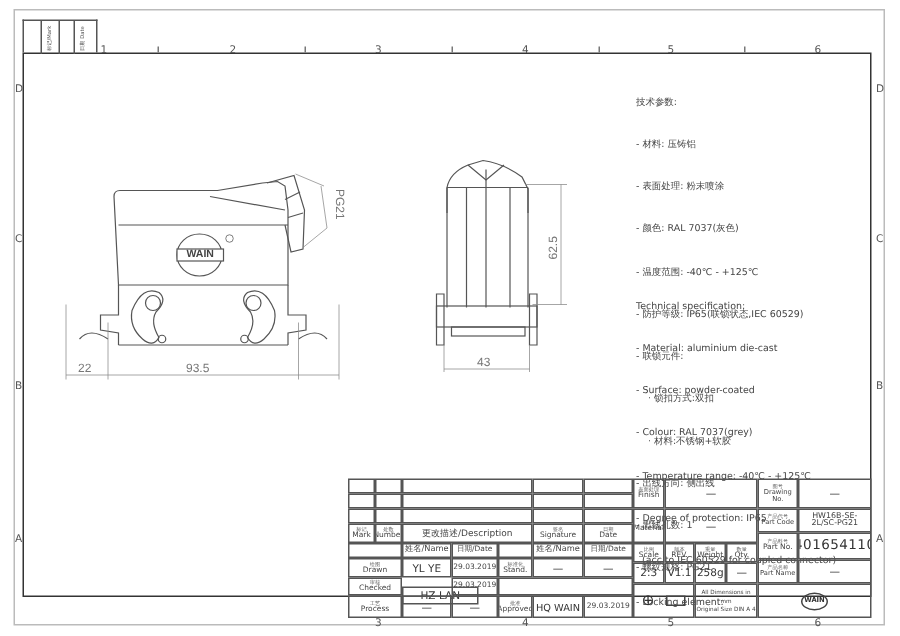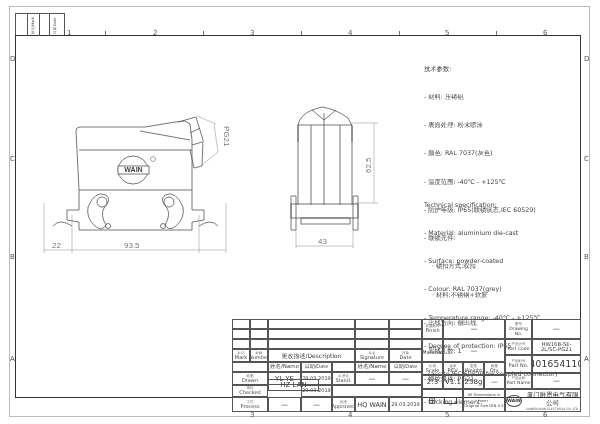--- a/index.html
+++ b/index.html
@@ -242,21 +242,21 @@
       <span class="val">—</span>
     </div>
   <div class="cell" style="left:157px;top:53px;width:33px;height:13px;">
       <span class="val">—</span>
     </div>
 
   <div class="cell" style="left:0;top:66px;width:36px;height:12px;">
       <span class="cn">审核</span>
       <span class="en">Checked</span>
     </div>
-  <div class="cell" style="left:36px;top:60px;width:51px;height:12px;">
+  <div class="cell" style="left:36px;top:72px;width:51px;height:12px;">
       <span class="val">HZ LAN</span>
     </div>
   <div class="cell" style="left:69px;top:66px;width:31px;height:12px;">
       <span class="en">29.03.2019</span>
     </div>
   <div class="cell" style="left:100px;top:66px;width:90px;height:12px;"></div>
 
   <div class="cell" style="left:0;top:78px;width:36px;height:15px;">
       <span class="cn">工艺</span>
       <span class="en">Process</span>
@@ -356,18 +356,14 @@
     </div>
   <div class="cell" style="left:273px;top:54px;width:27px;height:16px;">
       <span class="cn">产品名称</span>
       <span class="en" style="font-size:4.5px;">Part Name</span>
     </div>
   <div class="cell" style="left:300px;top:54px;width:49px;height:16px;">
       <span class="val">—</span>
     </div>
   <div class="cell" style="left:273px;top:70px;width:76px;height:23px;flex-direction:row;gap:4px;">
     <span style="display:inline-flex;align-items:center;justify-content:center;width:18px;height:12px;border:1px solid #444;border-radius:50%;font-size:4.5px;font-weight:bold;color:#333;">WAIN</span>
-    <span style="display:flex;flex-direction:column;align-items:flex-start;">
-      <span style="font-size:6.5px;color:#333;line-height:8px;">厦门唯恩电气有限公司</span>
-      <span style="font-size:3px;color:#555;line-height:4px;">XIAMEN WAIN ELECTRICAL CO.,LTD</span>
-    </span>
   </div>
 </div>
 
 </body></html>

